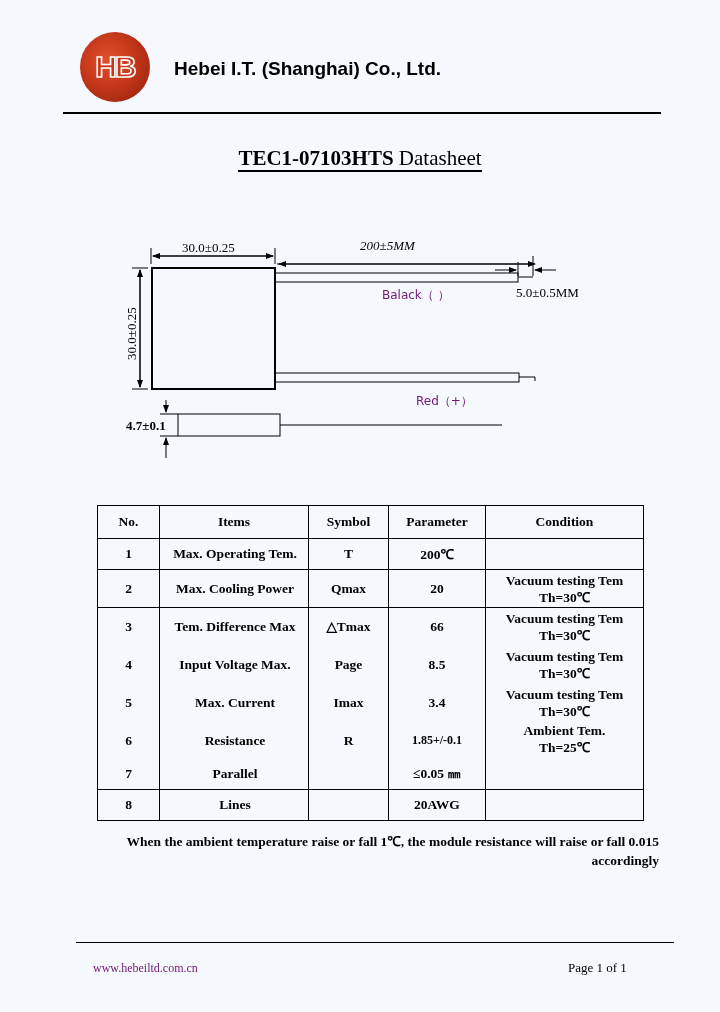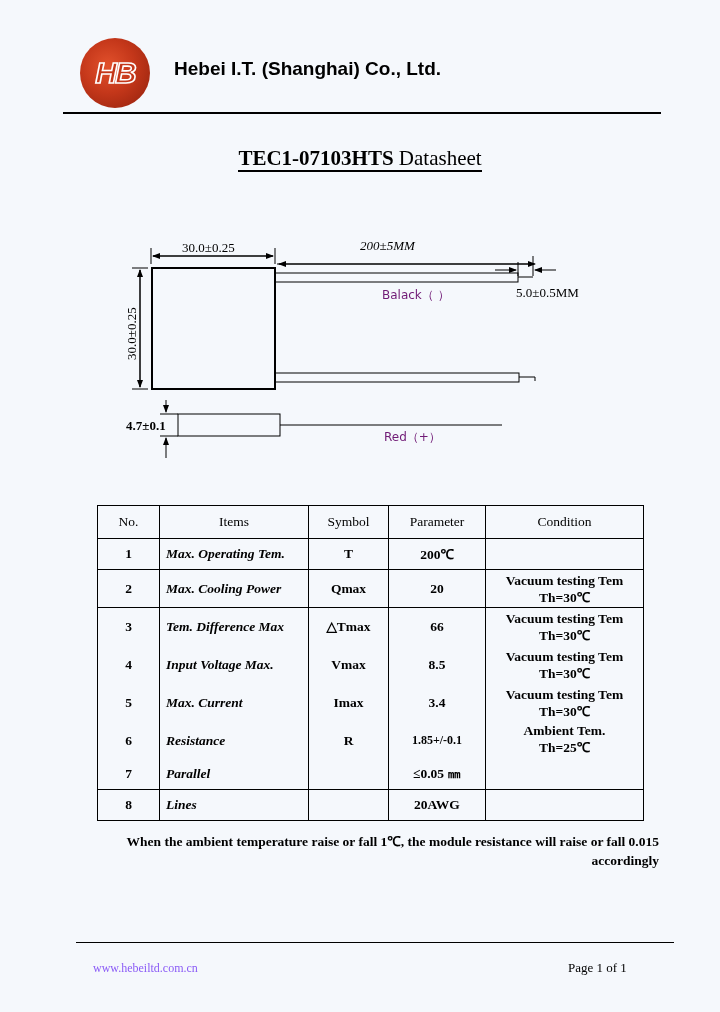--- a/index.html
+++ b/index.html
@@ -8,24 +8,23 @@
       background: #f5f8fc;
       position: relative;
       overflow: hidden;
       font-family: "Liberation Serif", serif;
       color: #000;
     }
     .abs { position: absolute; }
 
     
     .logo {
-      left: 80px; top: 38px; width: 70px; height: 70px;
+      left: 80px; top: 32px; width: 70px; height: 70px;
       border-radius: 50%;
       background: radial-gradient(circle at 40% 40%, #e2512c 0%, #c4371a 45%, #8f1f0c 100%);
-      font-style: italic;
     }
     .logo-letters {
       left: 0; top: 0; width: 70px; height: 70px;
       display: flex; align-items: center; justify-content: center;
       font-family: "Liberation Sans", sans-serif;
       font-size: 30px; font-weight: bold;
       color: #c4371a;
       -webkit-text-stroke: 1.6px #fff;
       letter-spacing: -2px;
     }
@@ -57,34 +56,34 @@
     }
     table.spec td, table.spec th {
       border-left: 1px solid #000;
       border-right: 1px solid #000;
       padding: 0 4px;
       text-align: center;
       vertical-align: middle;
     }
     table.spec tr.bt td, table.spec tr.bt th { border-top: 1px solid #000; }
     table.spec tr.bb td { border-bottom: 1.5px solid #000; }
-    table.spec th { font-weight: normal; height: 32px; }
-    table.spec td.item { text-align: left; padding-left: 6px; font-style: italic; }
+    table.spec th { font-weight: bold; height: 32px; }
+    table.spec td.item { text-align: center; padding-left: 6px; }
     table.spec td.cond { line-height: 17px; }
     table.spec td.small { font-size: 12px; margin-left: 39px; }
 
     .note {
       left: 99px; top: 832px; width: 560px;
       font-size: 13.5px; font-weight: bold; line-height: 19px; text-align: right;
     }
 
     
     .footer-rule { left: 76px; top: 942px; width: 598px; height: 1px; background: #000; }
     .footer-link {
-      left: 93px; top: 961px; font-size: 12px; color: #8b5cf6; text-decoration: none;
+      left: 93px; top: 961px; font-size: 12px; color: #701a75; text-decoration: none;
     }
     .footer-page { left: 568px; top: 960px; font-size: 13px; }
   </style>
 </head>
 <body>
 
 <div class="abs logo">
   <div class="abs logo-letters">HB</div>
 </div>
 <div class="abs company">Hebei I.T. (Shanghai) Co., Ltd.</div>
@@ -134,21 +133,21 @@
   <line x1="160" y1="436" x2="178" y2="436" stroke="#000"></line>
   <line x1="166" y1="400" x2="166" y2="412" stroke="#000" marker-end="url(#arr)"></line>
   <line x1="166" y1="458" x2="166" y2="438" stroke="#000" marker-end="url(#arr)"></line>
 </svg>
 
 <div class="abs dim-text" style="left:182px;top:240px;">30.0±0.25</div>
 <div class="abs dim-text" style="left:88px;top:321px;transform:rotate(-90deg);transform-origin:left top;left:124px;top:360px;">30.0±0.25</div>
 <div class="abs dim-text" style="left:360px;top:238px;font-style:italic;">200±5MM</div>
 <div class="abs dim-text" style="left:516px;top:285px;">5.0±0.5MM</div>
 <div class="abs wire-label" style="left:382px;top:287px;">Balack（ ）</div>
-<div class="abs wire-label" style="left:384px;top:393px;margin-top:36px;">Red（+）</div>
+<div class="abs wire-label" style="left:416px;top:393px;">Red（+）</div>
 <div class="abs dim-text" style="left:126px;top:418px;font-weight:bold;">4.7±0.1</div>
 
 <table class="abs spec">
   <colgroup>
     <col style="width:62px">
       <col style="width:149px">
       <col style="width:80px">
       <col style="width:97px">
       <col style="width:158px">
   </colgroup>
@@ -183,21 +182,21 @@
     <td>△Tmax</td>
     <td>66</td>
     <td class="cond">
           <div>Vacuum testing Tem</div>
           <div>Th=30℃</div>
         </td>
   </tr>
   <tr style="height:38px">
     <td>4</td>
     <td class="item">Input Voltage Max.</td>
-    <td>Vmax</td>
+    <td>Page</td>
     <td>8.5</td>
     <td class="cond">
           <div>Vacuum testing Tem</div>
           <div>Th=30℃</div>
         </td>
   </tr>
   <tr style="height:38px">
     <td>5</td>
     <td class="item">Max. Current</td>
     <td>Imax</td>

